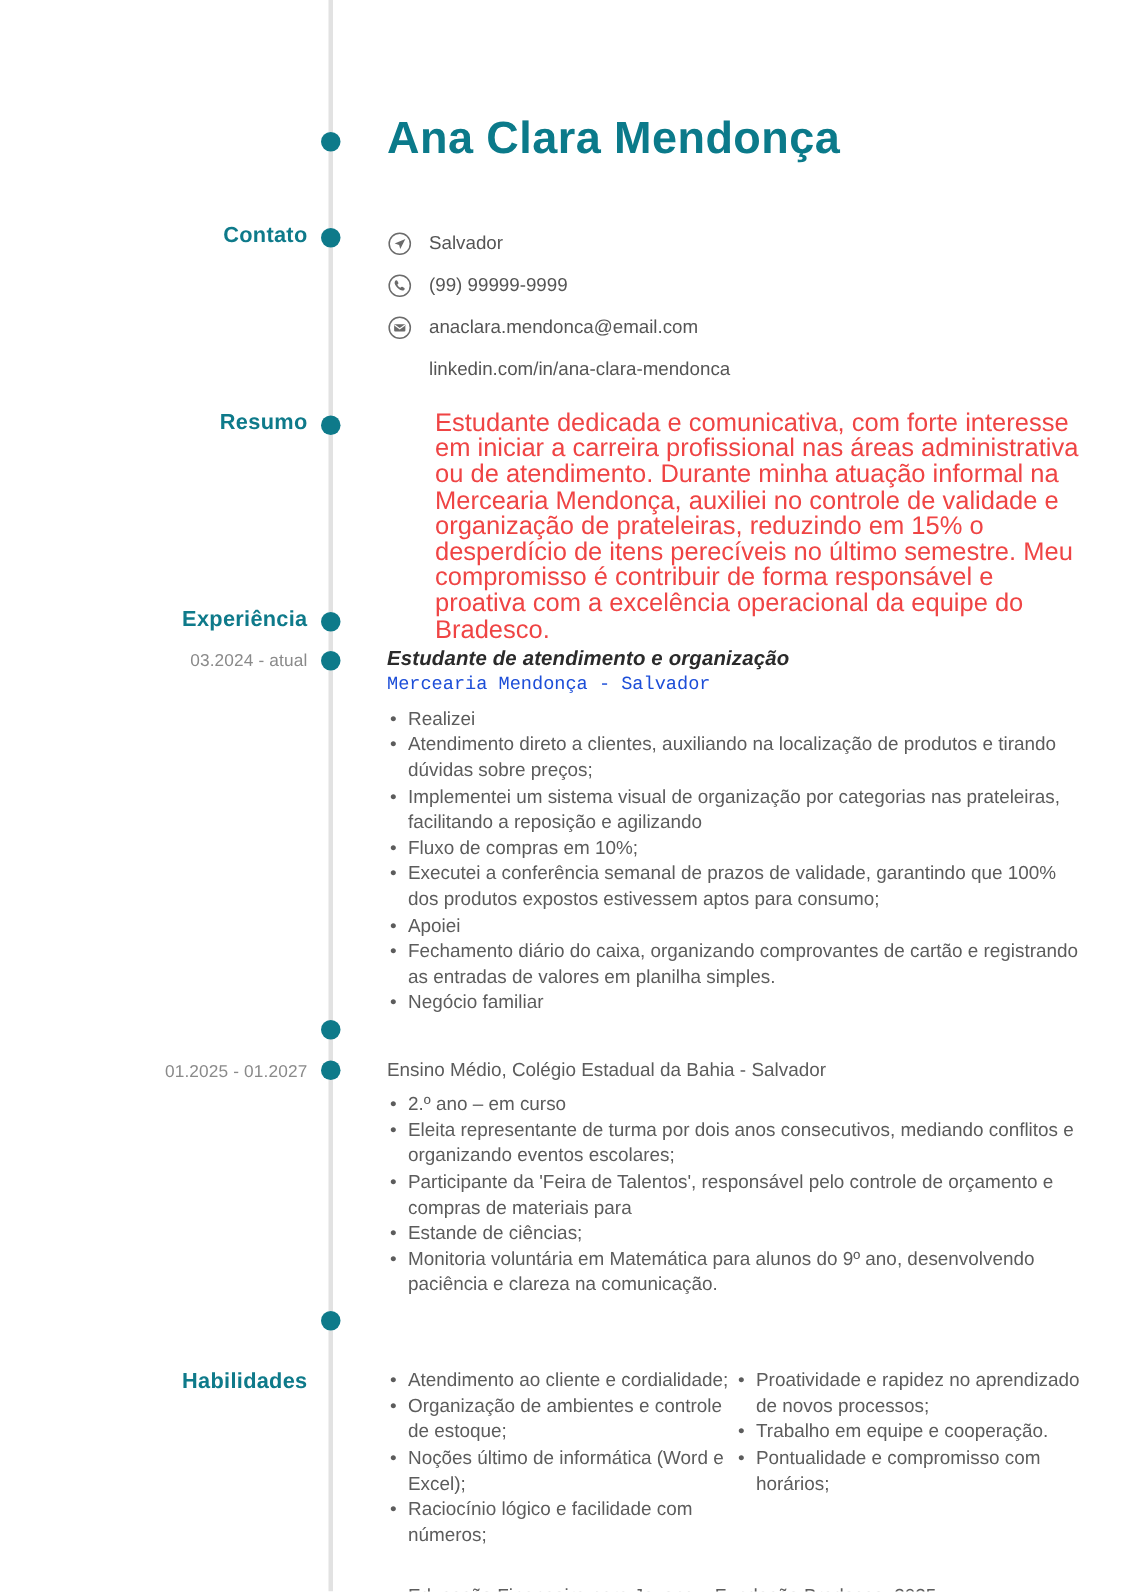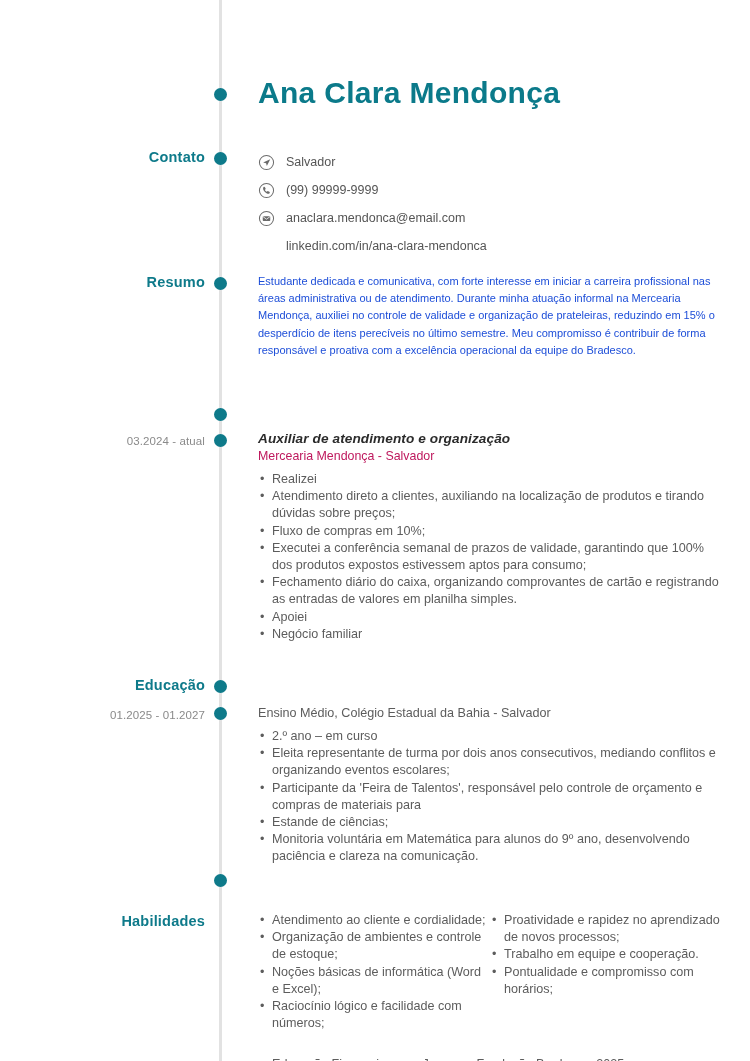--- a/index.html
+++ b/index.html
@@ -94,39 +94,41 @@
     height: 17px;
     flex: 0 0 17px;
     margin-right: 11px;
     color: #666;
   }
   .contact-icon svg { display: block; }
   .contact-item.no-icon .contact-icon { visibility: hidden; }
 
   
   .summary {
-    font-size: 11px;
+    font-size: 17px;
     line-height: 17.2px;
-    color: #1d4ed8;
+    color: #ef4444;
+    margin-left: 32px;
   }
 
   
   .entry-title {
     font-size: 13.6px;
     font-weight: bold;
     font-style: italic;
     color: #2b2b2b;
     letter-spacing: 0.1px;
     line-height: 16px;
   }
   .entry-sub {
     font-size: 12.4px;
-    color: #be185d;
+    color: #1d4ed8;
     line-height: 16px;
     margin-top: 1px;
+    font-family: Liberation Mono, monospace;
   }
   .entry-plain {
     font-size: 12.6px;
     color: #5c5c5c;
     line-height: 16px;
   }
 
   ul.bullets {
     list-style: none;
     margin-top: 7px;
@@ -235,46 +237,47 @@
 <div class="row" style="top:273px">
   <div class="label-col">
     <span class="section-label">Resumo</span>
   </div>
   <div class="content-col">
     <p class="summary">Estudante dedicada e comunicativa, com forte interesse em iniciar a carreira profissional nas áreas administrativa ou de atendimento. Durante minha atuação informal na Mercearia Mendonça, auxiliei no controle de validade e organização de prateleiras, reduzindo em 15% o desperdício de itens perecíveis no último semestre. Meu compromisso é contribuir de forma responsável e proativa com a excelência operacional da equipe do Bradesco.</p>
   </div>
 </div>
 
 <div class="row" style="top:404px">
+  <div class="label-col">
+    <span class="section-label">Experiência</span>
+  </div>
   <div class="content-col"></div>
 </div>
 
 <div class="row" style="top:431px">
   <div class="label-col">
     <span class="date-label">03.2024 - atual</span>
   </div>
   <div class="content-col">
-    <div class="entry-title">Auxiliar de atendimento e organização</div>
+    <div class="entry-title">Estudante de atendimento e organização</div>
     <div class="entry-sub">Mercearia Mendonça - Salvador</div>
     <ul class="bullets">
       <li>Realizei</li>
       <li>Atendimento direto a clientes, auxiliando na localização de produtos e tirando dúvidas sobre preços;</li>
+      <li>Implementei um sistema visual de organização por categorias nas prateleiras, facilitando a reposição e agilizando</li>
       <li>Fluxo de compras em 10%;</li>
       <li>Executei a conferência semanal de prazos de validade, garantindo que 100% dos produtos expostos estivessem aptos para consumo;</li>
+      <li>Apoiei</li>
       <li>Fechamento diário do caixa, organizando comprovantes de cartão e registrando as entradas de valores em planilha simples.</li>
-      <li>Apoiei</li>
       <li>Negócio familiar</li>
     </ul>
   </div>
 </div>
 
 <div class="row" style="top:676px">
-  <div class="label-col">
-    <span class="section-label">Educação</span>
-  </div>
   <div class="content-col"></div>
 </div>
 
 <div class="row" style="top:705px">
   <div class="label-col">
     <span class="date-label">01.2025 - 01.2027</span>
   </div>
   <div class="content-col">
     <div class="entry-plain">Ensino Médio, Colégio Estadual da Bahia - Salvador</div>
     <ul class="bullets">
@@ -290,21 +293,21 @@
 <div class="row" style="top:912px">
   <div class="label-col">
     <span class="section-label">Habilidades</span>
   </div>
   <div class="content-col">
     <div class="skills-wrap">
       <div class="skills-col">
         <ul class="bullets">
           <li>Atendimento ao cliente e cordialidade;</li>
           <li>Organização de ambientes e controle de estoque;</li>
-          <li>Noções básicas de informática (Word e Excel);</li>
+          <li>Noções último de informática (Word e Excel);</li>
           <li>Raciocínio lógico e facilidade com números;</li>
         </ul>
       </div>
       <div class="skills-col">
         <ul class="bullets">
           <li>Proatividade e rapidez no aprendizado de novos processos;</li>
           <li>Trabalho em equipe e cooperação.</li>
           <li>Pontualidade e compromisso com horários;</li>
         </ul>
       </div>

